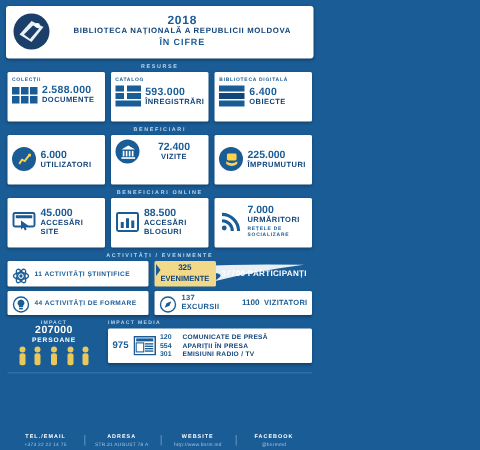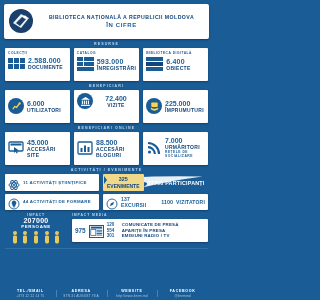--- a/index.html
+++ b/index.html
@@ -139,20 +139,21 @@
   <div class="header">
     <div class="logo">
       <svg width="26" height="26" viewBox="0 0 26 26">
         <circle cx="13" cy="13" r="12" fill="#1a3f6b"></circle>
         <path d="M5 15 L13 6 L21 10 L13 20 Z" fill="#ffffff" opacity=".92"></path>
         <path d="M8 15 L14 9 L18 11 L12 18 Z" fill="#1a3f6b"></path>
         <circle cx="17" cy="9" r="1.6" fill="#ffffff"></circle>
       </svg>
     </div>
     <div class="head-txt">
+      <div class="yr">2018</div>
       <div class="bnrm">BIBLIOTECA NAȚIONALĂ A REPUBLICII MOLDOVA</div>
       <div class="cifre">ÎN CIFRE</div>
     </div>
   </div>
 
   <div class="sect-title">RESURSE</div>
   <div class="row">
 
     <div class="card">
       <div class="card-label">COLECȚII</div>

